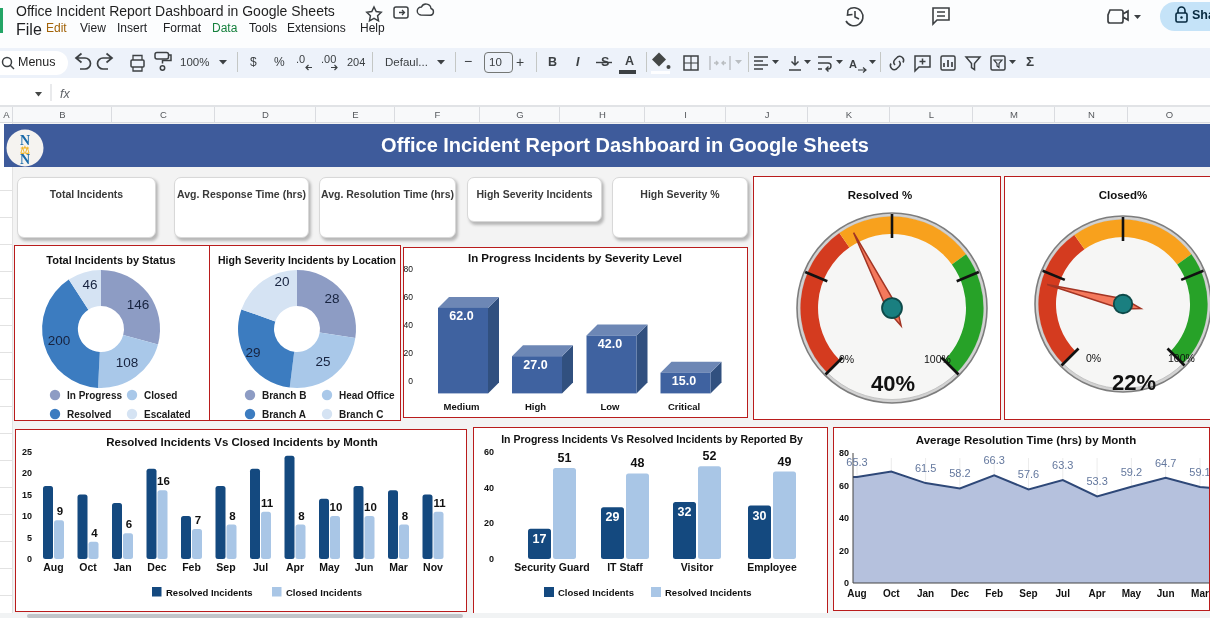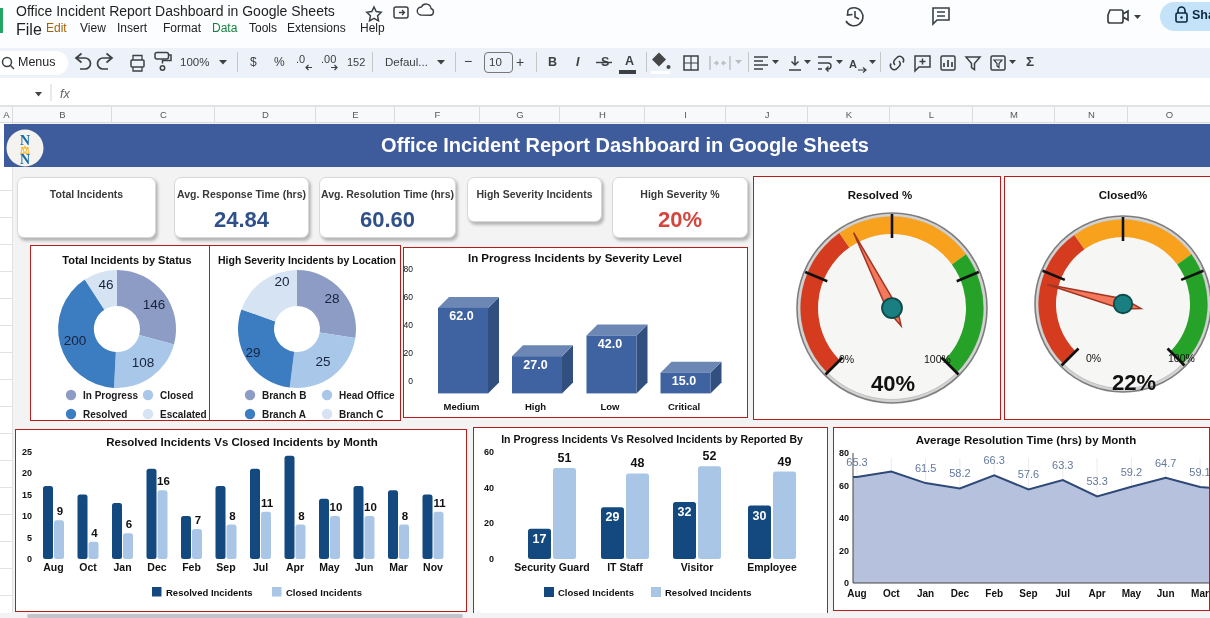--- a/index.html
+++ b/index.html
@@ -22,21 +22,21 @@
 <div class="abs" style="left:287px;top:21px;font-size:12px;color:#202124">Extensions</div>
 <div class="abs" style="left:360px;top:21px;font-size:12px;color:#202124">Help</div>
 <div class="abs" style="left:1160px;top:2px;width:50px;height:29px;border-radius:15px 0 0 15px;background:#c5e3f8"></div>
 <div class="abs" style="left:1192px;top:8px;font-size:12.5px;font-weight:bold;color:#06293f">Sha</div>
 <div class="abs" style="left:0;top:48px;width:1210px;height:30px;background:#edf2fa"></div>
 <div class="abs" style="left:-14px;top:51px;width:82px;height:24px;border-radius:12px;background:#fff"></div>
 <div class="abs" style="left:18px;top:55px;font-size:12.5px;color:#1f1f1f">Menus</div>
 <div class="abs" style="left:180px;top:56px;font-size:11.5px;font-weight:normal;color:#3c4043">100%</div>
 <div class="abs" style="left:250px;top:55px;font-size:12px;font-weight:normal;color:#3c4043">$</div>
 <div class="abs" style="left:274px;top:55px;font-size:12px;font-weight:normal;color:#3c4043">%</div>
-<div class="abs" style="left:347px;top:56px;font-size:11px;font-weight:normal;color:#3c4043">152</div>
+<div class="abs" style="left:347px;top:56px;font-size:11px;font-weight:normal;color:#3c4043">204</div>
 <div class="abs" style="left:385px;top:56px;font-size:11.5px;font-weight:normal;color:#3c4043">Defaul...</div>
 <div class="abs" style="left:464px;top:53px;font-size:14px;font-weight:normal;color:#3c4043">−</div>
 <div class="abs" style="left:489px;top:56px;font-size:11.5px;font-weight:normal;color:#3c4043">10</div>
 <div class="abs" style="left:516px;top:54px;font-size:14px;font-weight:normal;color:#3c4043">+</div>
 <div class="abs" style="left:548px;top:55px;font-size:12.5px;font-weight:bold;color:#3c4043">B</div>
 <div class="abs" style="left:576px;top:55px;font-size:12.5px;font-weight:bold;color:#3c4043;font-style:italic">I</div>
 <div class="abs" style="left:601px;top:55px;font-size:12.5px;font-weight:bold;color:#3c4043;text-decoration:line-through">S</div>
 <div class="abs" style="left:625px;top:54px;font-size:12.5px;font-weight:bold;color:#3c4043">A</div>
 <div class="abs" style="left:1026px;top:54px;font-size:13.5px;font-weight:bold;color:#3c4043">Σ</div>
 <div class="abs" style="left:484px;top:51.5px;width:29px;height:21px;border:1px solid #747775;border-radius:4px"></div>
@@ -162,34 +162,31 @@
     <circle cx="22" cy="22" r="18.5" fill="#f5f3f0"></circle>
 <text x="22" y="19" text-anchor="middle" font-family="Liberation Serif,serif" font-size="14" font-weight="bold" fill="#1769a8">N</text>
 <text x="22" y="28" text-anchor="middle" font-family="Liberation Serif,serif" font-size="11" font-weight="bold" fill="#f0b428">⚖</text>
 <text x="22" y="38" text-anchor="middle" font-family="Liberation Serif,serif" font-size="14" font-weight="bold" fill="#1769a8">N</text>
   </svg>
 <div class="card" style="left:17px;top:177px;width:139px;height:61px">
 <div class="t" style="font-size:10.5px;margin-top:10px">Total Incidents</div>
   </div>
 <div class="card" style="left:174px;top:177px;width:135px;height:61px">
 <div class="t" style="font-size:10.5px;margin-top:10px">Avg. Response Time (hrs)</div>
-<div style="font-size:22px;font-weight:bold;color:#2f5089;margin-top:7px">24.84</div>
   </div>
 <div class="card" style="left:319px;top:177px;width:137px;height:61px">
 <div class="t" style="font-size:10.5px;margin-top:10px">Avg. Resolution Time (hrs)</div>
-<div style="font-size:22px;font-weight:bold;color:#2f5089;margin-top:7px">60.60</div>
   </div>
 <div class="card" style="left:467px;top:177px;width:135px;height:45px">
 <div class="t" style="font-size:10.5px;margin-top:10px">High Severity Incidents</div>
   </div>
 <div class="card" style="left:612px;top:177px;width:136px;height:61px">
 <div class="t" style="font-size:10.5px;margin-top:10px">High Severity %</div>
-<div style="font-size:22px;font-weight:bold;color:#d6453d;margin-top:7px">20%</div>
-  </div>
-<div class="panel" style="left:30px;top:245px;width:227px;height:176px;overflow:hidden">
+  </div>
+<div class="panel" style="left:14px;top:245px;width:227px;height:176px;overflow:hidden">
     <svg width="190" height="176" style="position:absolute;left:0;top:0">
       <text x="96.0" y="18" text-anchor="middle" font-size="11" font-weight="bold" fill="#111">Total Incidents by  Status</text>
       <path d="M86.0 24.0 A59 59 0 0 1 143.0 98.4 L108.2 89.0 A23 23 0 0 0 86.0 60.0 Z" fill="#8d9cc4"></path>
       <path d="M143.0 98.4 A59 59 0 0 1 83.0 141.9 L84.8 106.0 A23 23 0 0 0 108.2 89.0 Z" fill="#a9c8e9"></path>
       <path d="M83.0 141.9 A59 59 0 0 1 53.8 33.6 L73.4 63.7 A23 23 0 0 0 84.8 106.0 Z" fill="#3c7cc0"></path>
       <path d="M53.8 33.6 A59 59 0 0 1 86.0 24.0 L86.0 60.0 A23 23 0 0 0 73.4 63.7 Z" fill="#d5e3f3"></path>
       <text x="123" y="63" text-anchor="middle" font-size="13.5" fill="#17233f">146</text>
       <text x="112" y="121" text-anchor="middle" font-size="13.5" fill="#17233f">108</text>
       <text x="44" y="99" text-anchor="middle" font-size="13.5" fill="#17233f">200</text>
       <text x="75" y="43" text-anchor="middle" font-size="13.5" fill="#17233f">46</text>

